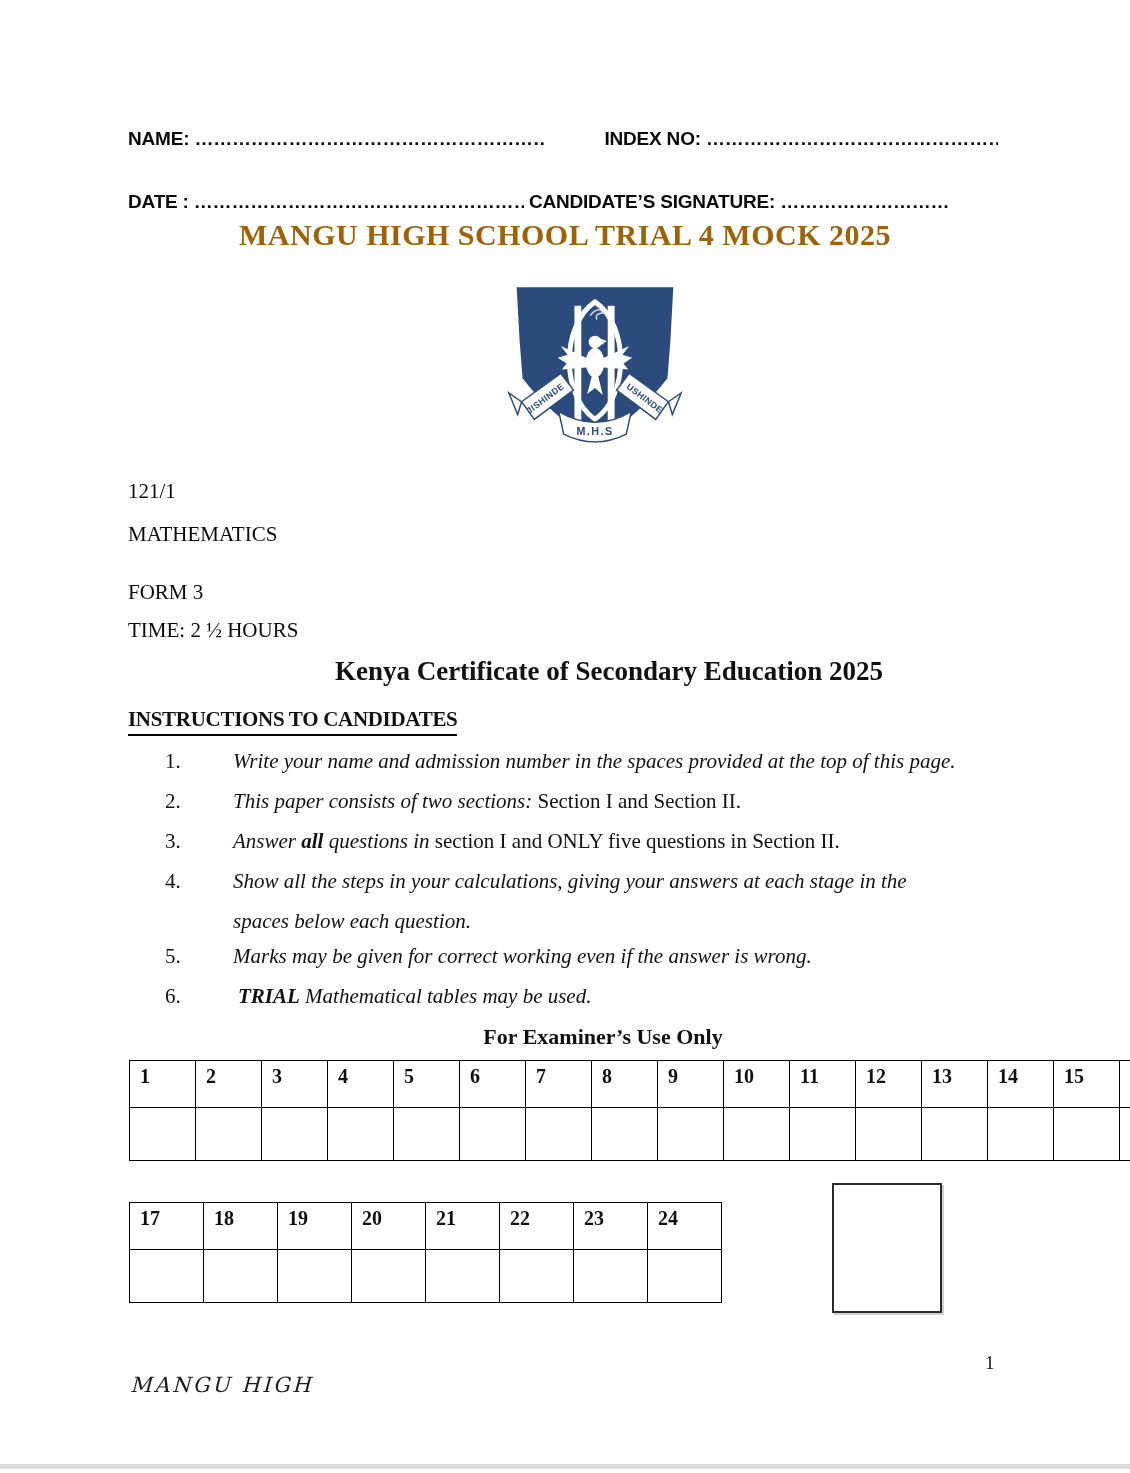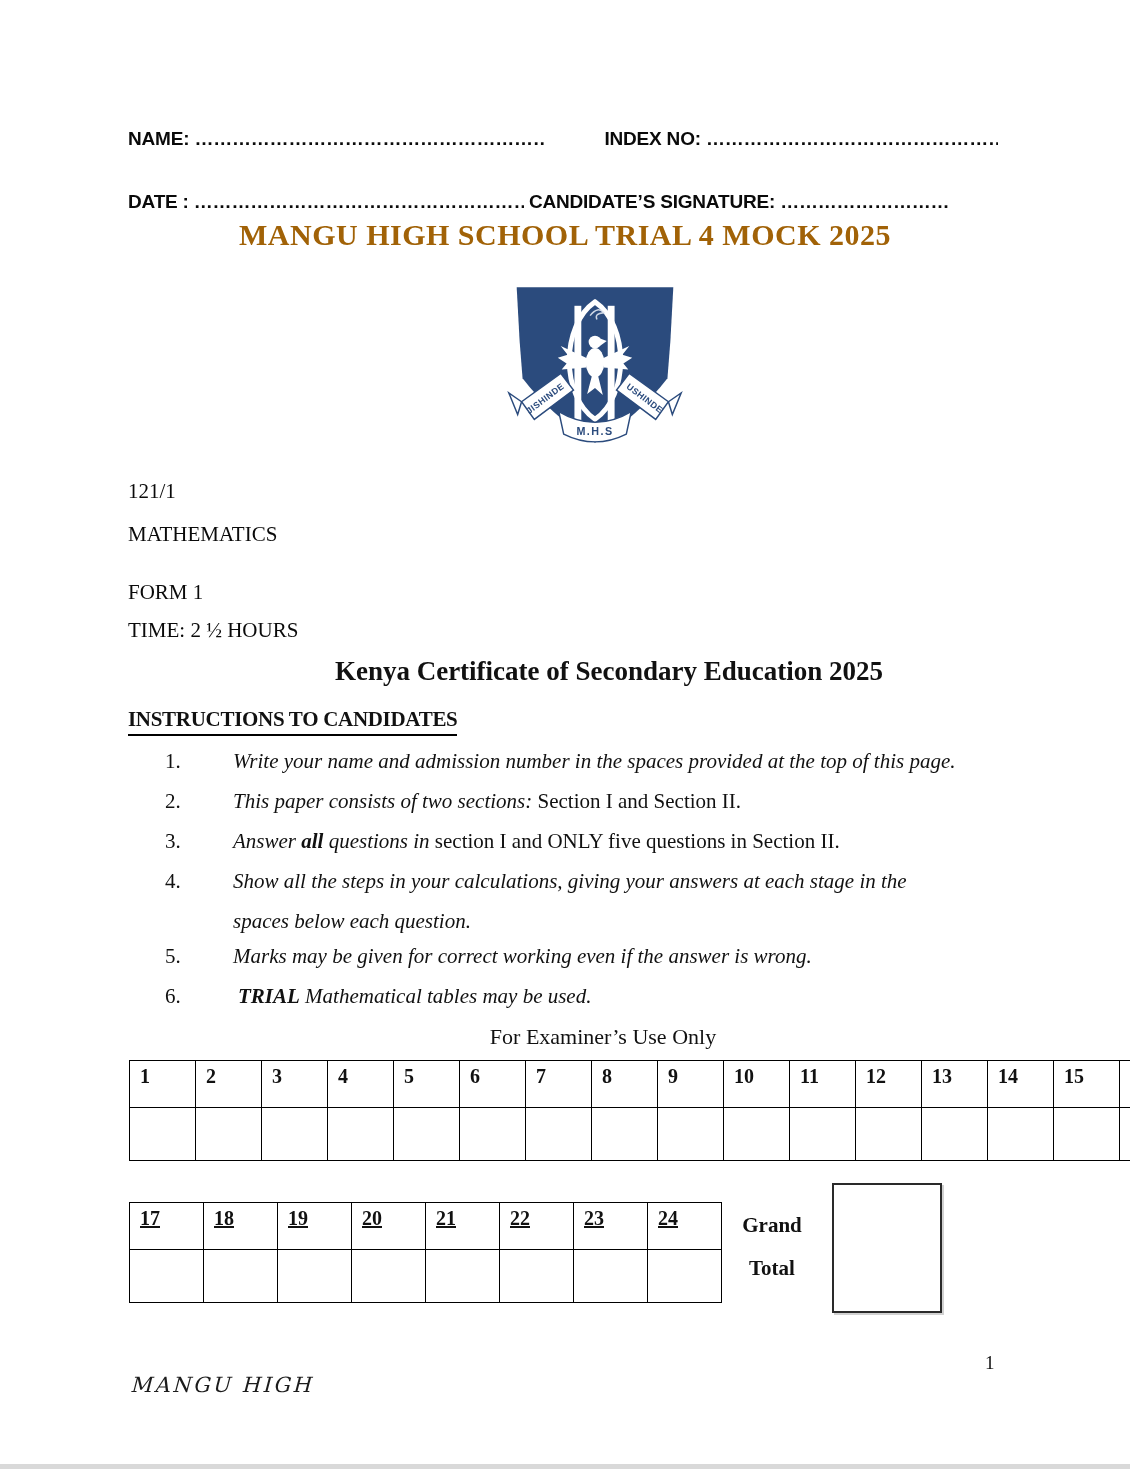--- a/index.html
+++ b/index.html
@@ -30,29 +30,29 @@
   .instr-list{position:absolute;left:128px;top:749px;width:950px;font-size:21px;}
   .instr-line{position:absolute;left:0;width:950px;white-space:nowrap;}
   .instr-num{position:absolute;left:37px;font-style:normal;}
   .instr-text{position:absolute;left:105px;}
   .i{font-style:italic;}
   .b{font-style:normal;font-weight:normal;}
   .bi{font-style:italic;font-weight:bold;margin-top:24px;}
   .r{font-style:normal;font-weight:normal;}
 
   .examiner-title{position:absolute;left:129px;top:1024px;width:948px;text-align:center;
-                  font-size:22px;font-weight:normal;}
+                  font-size:22px;font-weight:bold;}
 
   table.score{position:absolute;border-collapse:collapse;table-layout:fixed;background:#fff;}
   table.score td{border:1.6px solid #000;font-size:20px;font-weight:bold;
                  padding:0 0 0 10px;vertical-align:top;}
   table.t1{left:129px;top:1060px;width:948px;}
   table.t1 td{width:55px;}
   table.t1 td:last-child{width:66px;}
-  table.t2{left:129px;top:1202px;width:505px;text-decoration:underline;}
+  table.t2{left:129px;top:1202px;width:505px;}
   table.t2 td{width:63px;}
   tr.head-row td{height:42px;padding-top:4px;}
   tr.empty-row td{height:52px;}
 
   .grand-label{position:absolute;left:712px;top:1204px;width:120px;text-align:center;
                font-size:21px;font-weight:bold;line-height:43px;}
   .grand-box{position:absolute;left:832px;top:1183px;width:106px;height:126px;
              border:2.5px solid #2a2a2a;background:#fff;box-shadow:2px 2px 0 rgba(0,0,0,0.18);}
 
   .page-num{position:absolute;left:985px;top:1352px;font-size:19px;}
@@ -101,21 +101,21 @@
       <path d="M170,124 L130,95 L117,112 L157,142 Z" fill="#ffffff" stroke="#2b4b7d" stroke-width="1.5"></path>
       <path d="M58,134 Q95,156 132,134 L127,157 Q95,173 63,157 Z" fill="#ffffff" stroke="#2b4b7d" stroke-width="1.5"></path>
       <text x="46" y="123" transform="rotate(-37 46 123)" font-size="9" font-weight="bold" fill="#2b4b7d" text-anchor="middle" letter-spacing="0.5" font-family="Liberation Sans, sans-serif">JISHINDE</text>
       <text x="144" y="123" transform="rotate(37 144 123)" font-size="9" font-weight="bold" fill="#2b4b7d" text-anchor="middle" letter-spacing="0.5" font-family="Liberation Sans, sans-serif">USHINDE</text>
       <text x="95" y="158" font-size="11" font-weight="bold" fill="#2b4b7d" text-anchor="middle" letter-spacing="1.5" font-family="Liberation Sans, sans-serif">M.H.S</text>
     </svg>
   </div>
 
   <div class="paper-line" style="top:479px;">121/1</div>
   <div class="paper-line" style="top:522px;">MATHEMATICS</div>
-  <div class="paper-line" style="top:580px;">FORM 1</div>
+  <div class="paper-line" style="top:580px;">FORM 3</div>
   <div class="paper-line" style="top:618px;">TIME: 2 ½ HOURS</div>
 
   <div class="exam-title">Kenya Certificate of Secondary Education 2025</div>
 
   <div class="instr-heading">INSTRUCTIONS TO CANDIDATES</div>
 
   <div class="instr-list">
     <div class="instr-line" style="top:0px;">
       <span class="instr-num">1.</span>
       <span class="instr-text"><span class="i">Write your name and admission number in the spaces provided at the top of this page.</span></span>
@@ -212,23 +212,19 @@
           <td></td>
           <td></td>
           <td></td>
           <td></td>
           <td></td>
           <td></td>
         </tr>
   </tbody>
     </table>
 
-  <div class="grand-label">
-    <div>Grand</div>
-    <div>Total</div>
-  </div>
   <div class="grand-box"></div>
 
   <div class="page-num">1</div>
   <div class="watermark">MANGU HIGH</div>
   <div class="bottom-bar"></div>
 
 </div>
 
 </body></html>

